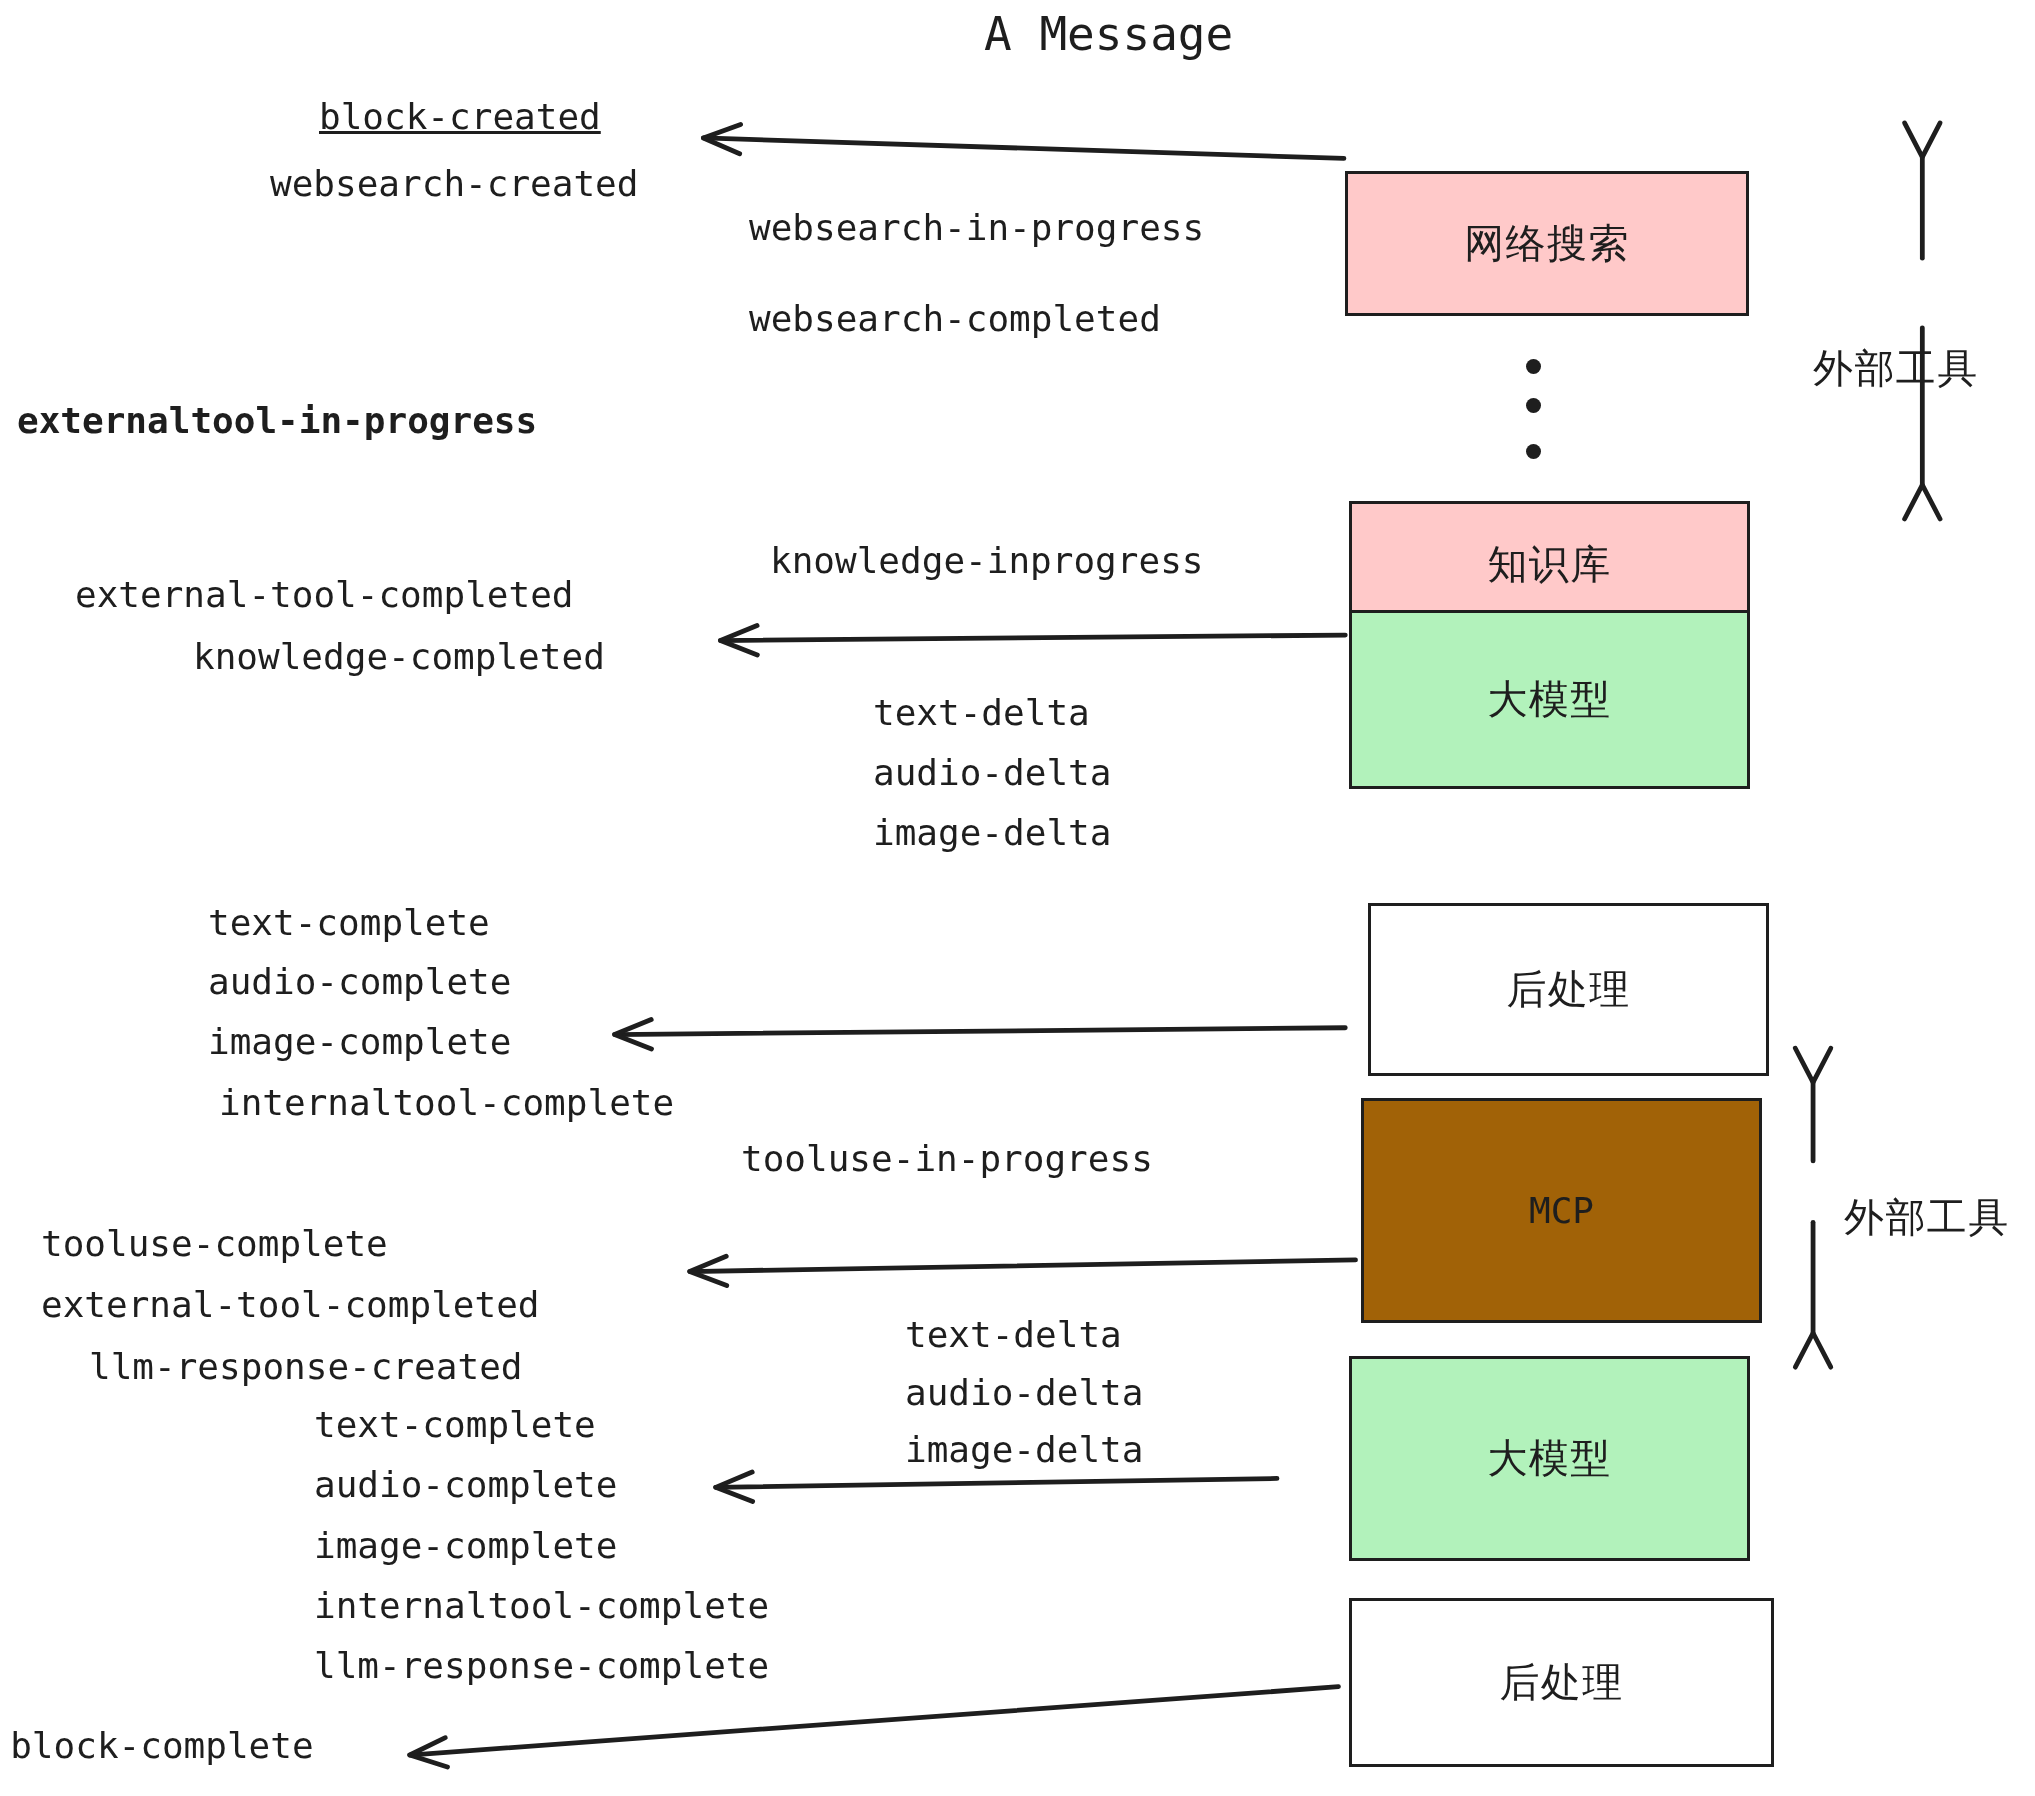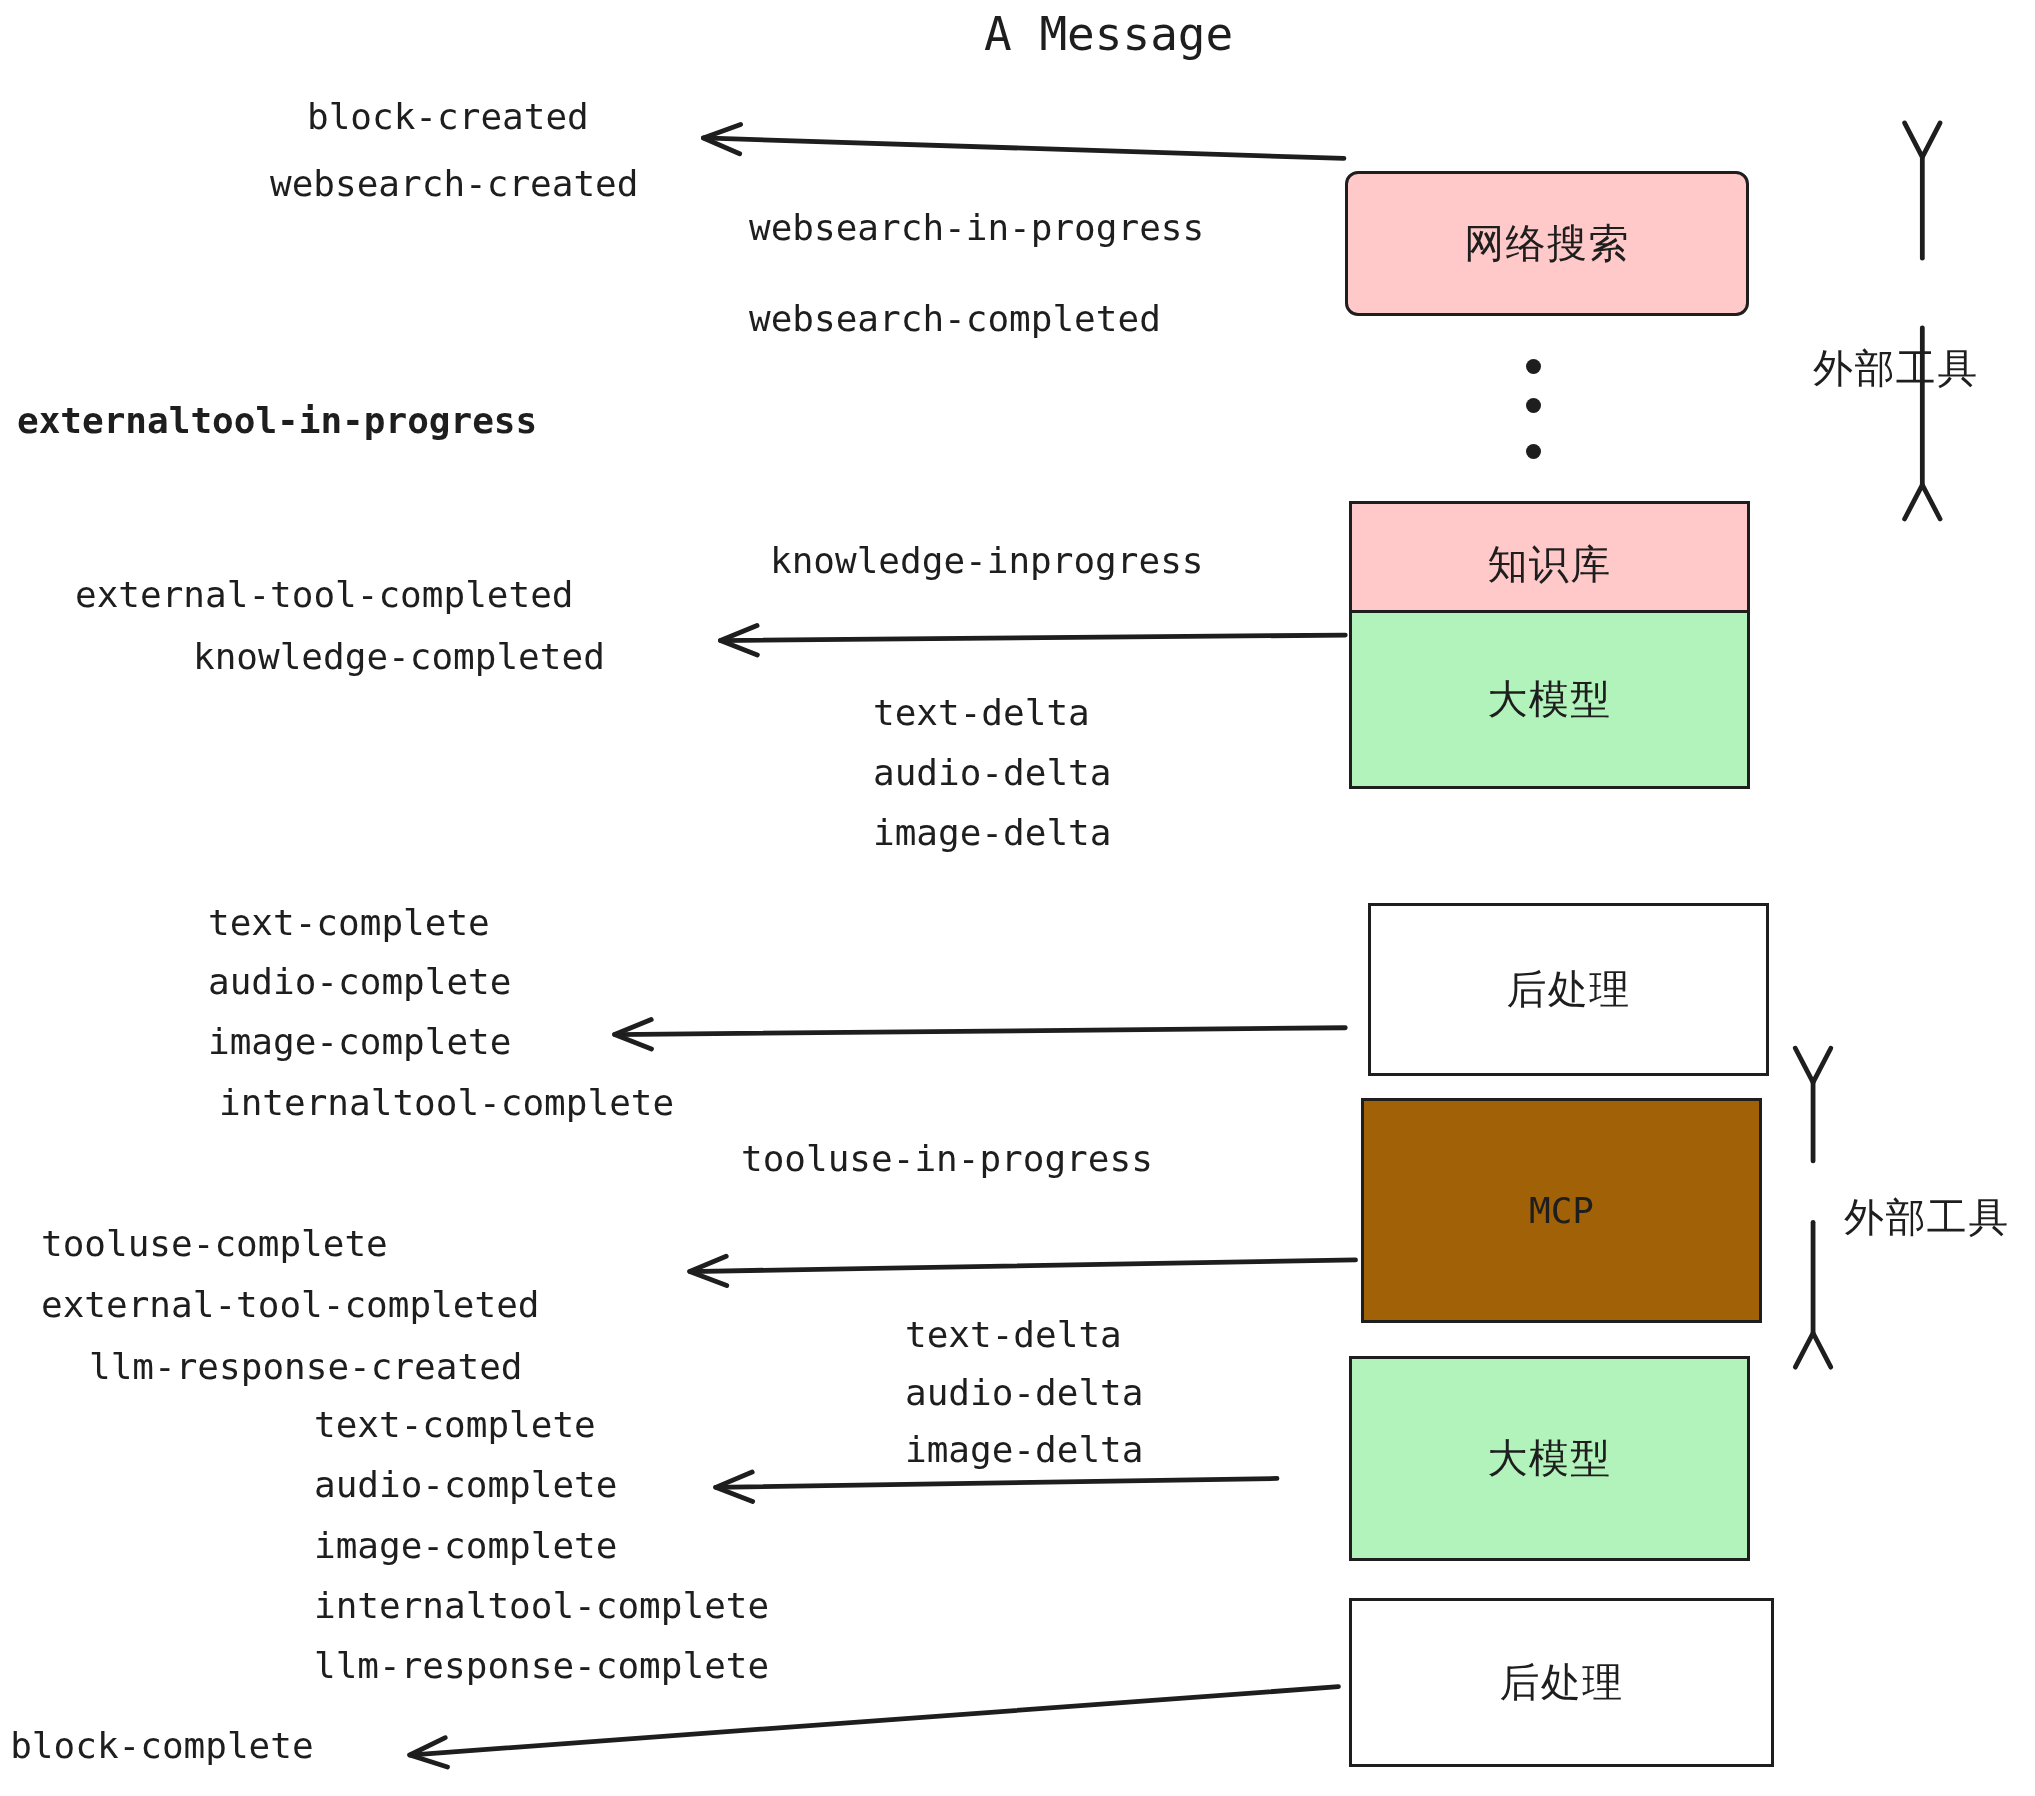--- a/index.html
+++ b/index.html
@@ -101,21 +101,21 @@
         <path d="M 2815 480 L 2815 710"></path>
         <path d="M 2789 760 L 2815 710 L 2841 760"></path>
         <path d="M 2655 1700 L 2655 1585"></path>
         <path d="M 2629 1535 L 2655 1585 L 2681 1535"></path>
         <path d="M 2655 1790 L 2655 1952"></path>
         <path d="M 2629 2002 L 2655 1952 L 2681 2002"></path>
       </g>
   </svg>
 
   <div id="node-layer">
-      <div class="box" style="left: 1345px; top: 171px; width: 404px; height: 145px; background: rgb(255, 201, 201); border-radius: 13px;">
+      <div class="box" style="left: 1345px; top: 171px; width: 404px; height: 145px; background: rgb(255, 201, 201);">
         <span class="box-label">网络搜索</span>
       </div>
       <div class="box" style="left: 1349px; top: 501px; width: 401px; height: 127px; background: rgb(255, 201, 201);">
         <span class="box-label">知识库</span>
       </div>
       <div class="box" style="left: 1349px; top: 610px; width: 401px; height: 179px; background: rgb(178, 242, 187);">
         <span class="box-label">大模型</span>
       </div>
       <div class="box" style="left: 1368px; top: 903px; width: 401px; height: 173px; background: rgb(255, 255, 255);">
         <span class="box-label">后处理</span>
@@ -131,21 +131,21 @@
       </div>
     </div>
 
   <div id="dot-layer">
       <div class="dot" style="left: 1526px; top: 359px;"></div>
       <div class="dot" style="left: 1526px; top: 398px;"></div>
       <div class="dot" style="left: 1526px; top: 444px;"></div>
     </div>
 
   <div id="event-layer">
-      <div class="evt" style="left: 307px; top: 99px;">block-created</div>
+      <div class="evt" style="left: 319px; top: 99px; text-decoration: underline;">block-created</div>
       <div class="evt" style="left: 270px; top: 166px;">websearch-created</div>
       <div class="evt" style="left: 749px; top: 210px;">websearch-in-progress</div>
       <div class="evt" style="left: 749px; top: 301px;">websearch-completed</div>
       <div class="evt" style="left: 17px; top: 403px; font-weight: bold;">externaltool-in-progress</div>
       <div class="evt" style="left: 770px; top: 543px;">knowledge-inprogress</div>
       <div class="evt" style="left: 75px; top: 577px;">external-tool-completed</div>
       <div class="evt" style="left: 193px; top: 639px;">knowledge-completed</div>
       <div class="evt" style="left: 873px; top: 695px;">text-delta</div>
       <div class="evt" style="left: 873px; top: 755px;">audio-delta</div>
       <div class="evt" style="left: 873px; top: 815px;">image-delta</div>

